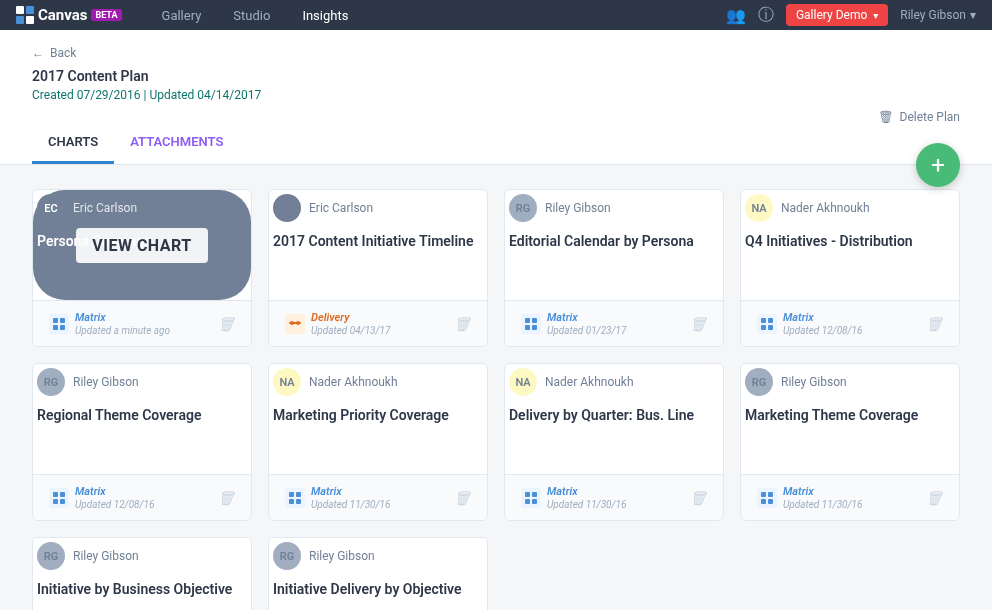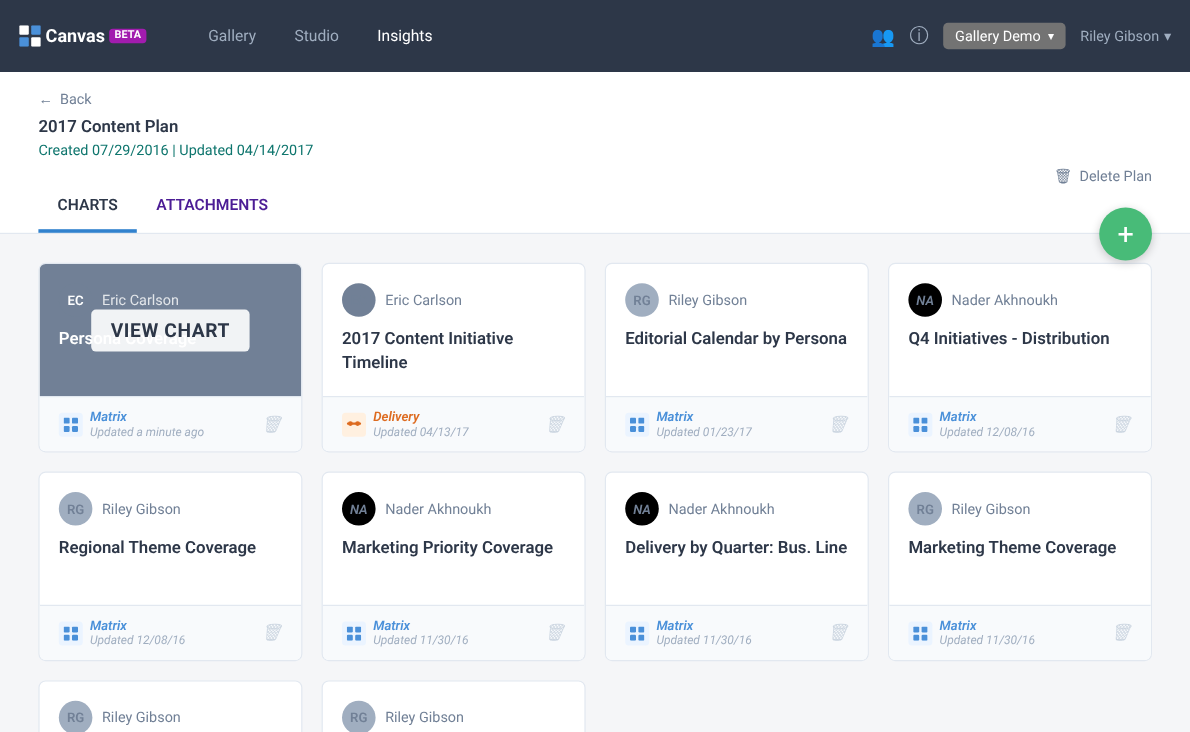--- a/index.html
+++ b/index.html
@@ -1,49 +1,49 @@
 <!DOCTYPE html>
 <html><head>
   <meta charset="utf-8">
   <style>
     * { box-sizing: border-box; margin: 0; padding: 0; }
     body { font-family: -apple-system, BlinkMacSystemFont, 'Segoe UI', Roboto, sans-serif; background: #f5f6f8; color: #333; font-size: 13px; }
 
     
-    .nav { background: #2d3748; height: 60px; display: flex; align-items: center; padding: 0 16px; gap: 12px; }
+    .nav { background: #2d3748; height: 30px; display: flex; align-items: center; padding: 0 16px; gap: 0; }
     .nav-logo { display: flex; align-items: center; gap: 4px; margin-right: 24px; }
     .nav-logo-text { color: white; font-weight: 700; font-size: 15px; }
     .nav-logo-beta { background: #a21caf; color: white; font-size: 9px; font-weight: 700; padding: 1px 4px; border-radius: 3px; }
     .nav-links { display: flex; gap: 0; flex: 1; }
     .nav-link { color: #a0aec0; font-size: 13px; padding: 0 16px; height: 44px; display: flex; align-items: center; cursor: pointer; text-decoration: none; }
     .nav-link.active { color: white; }
     .nav-right { display: flex; align-items: center; gap: 12px; }
     .nav-icon { color: #a0aec0; cursor: pointer; font-size: 16px; }
-    .nav-gallery-demo { background: #737373; color: white; font-size: 12px; padding: 4px 10px; border-radius: 4px; display: flex; align-items: center; gap: 6px; cursor: pointer; }
+    .nav-gallery-demo { background: #ef4444; color: white; font-size: 12px; padding: 4px 10px; border-radius: 4px; display: flex; align-items: center; gap: 6px; cursor: pointer; }
     .nav-gallery-demo .chevron { font-size: 10px; }
     .nav-user { color: #a0aec0; font-size: 12px; display: flex; align-items: center; gap: 4px; cursor: pointer; }
 
     
     .header { background: white; padding: 16px 32px 0; border-bottom: 1px solid #e2e8f0; }
     .back-link { display: flex; align-items: center; gap: 6px; color: #718096; font-size: 12px; cursor: pointer; margin-bottom: 8px; }
     .page-title { font-size: 14px; font-weight: 600; color: #2d3748; }
     .page-meta { color: #0f766e; font-size: 12px; margin-top: 4px; margin-bottom: 24px; }
     .delete-plan { position: absolute; right: 32px; top: 80px; display: flex; align-items: center; gap: 6px; color: #718096; font-size: 12px; cursor: pointer; }
     .tabs { display: flex; gap: 0; }
-    .tab { padding: 8px 16px 12px; font-size: 13px; font-weight: 600; cursor: pointer; border-bottom: 3px solid transparent; color: #4c1d95; }
+    .tab { padding: 8px 16px 12px; font-size: 13px; font-weight: 600; cursor: pointer; border-bottom: 3px solid transparent; color: #8b5cf6; }
     .tab.active { color: #2d3748; border-bottom-color: #3182ce; }
 
     
     .content { padding: 24px 32px; position: relative; }
     .add-btn { position: absolute; right: 32px; top: -22px; width: 44px; height: 44px; background: #48bb78; border-radius: 50%; display: flex; align-items: center; justify-content: center; color: white; font-size: 24px; cursor: pointer; box-shadow: 0 2px 8px rgba(0,0,0,0.2); z-index: 10; }
 
     
     .grid { display: grid; grid-template-columns: repeat(4, 1fr); gap: 16px; }
     .card { background: white; border-radius: 6px; border: 1px solid #e2e8f0; overflow: hidden; cursor: pointer; position: relative; }
-    .card-body { padding: 16px; min-height: 110px; }
+    .card-body { padding: 4px; min-height: 110px; border-radius: 32px; }
     .card-author { display: flex; align-items: center; gap: 8px; margin-bottom: 10px; }
     .avatar { width: 28px; height: 28px; border-radius: 50%; background: #cbd5e0; display: flex; align-items: center; justify-content: center; overflow: hidden; flex-shrink: 0; }
     .avatar-initials { font-size: 11px; font-weight: 600; color: #718096; }
     .author-name { font-size: 12px; color: #718096; }
     .card-title { font-size: 14px; font-weight: 600; color: #2d3748; line-height: 1.4; }
     .card-footer { padding: 10px 16px; border-top: 1px solid #e2e8f0; display: flex; align-items: center; justify-content: space-between; background: #f8fafc; font-style: italic; }
     .chart-type { display: flex; align-items: center; gap: 6px; }
     .chart-type-icon { width: 20px; height: 20px; background: #ebf4ff; border-radius: 3px; display: flex; align-items: center; justify-content: center; }
     .chart-type-label { font-size: 11px; font-weight: 600; color: #4a90d9; }
     .chart-type-label.orange { color: #dd6b20; }
@@ -55,21 +55,21 @@
     .card-first .card-body { background: #718096; position: relative; }
     .card-overlay { position: absolute; top: 0; left: 0; right: 0; bottom: 0; display: flex; align-items: center; justify-content: center; }
     .view-chart-btn { background: rgba(255,255,255,0.9); color: #2d3748; font-size: 16px; font-weight: 700; padding: 8px 16px; border-radius: 4px; letter-spacing: 0.5px; }
     .card-first .author-name { color: rgba(255,255,255,0.8); }
     .card-first .card-title { color: white; }
     .card-first .avatar-initials { color: white; }
 
     
     .avatar-eric { background: #718096; }
     .avatar-riley { background: #a0aec0; }
-    .avatar-nader { background: #000000; font-style: italic; }
+    .avatar-nader { background: #fef9c3; }
   </style>
 </head>
 <body>
 
 <nav class="nav">
   <div class="nav-logo">
     <svg width="18" height="18" viewBox="0 0 18 18">
       <rect width="8" height="8" fill="white" rx="1"></rect>
       <rect x="10" width="8" height="8" fill="#4a90d9" rx="1"></rect>
       <rect y="10" width="8" height="8" fill="#4a90d9" rx="1"></rect>

